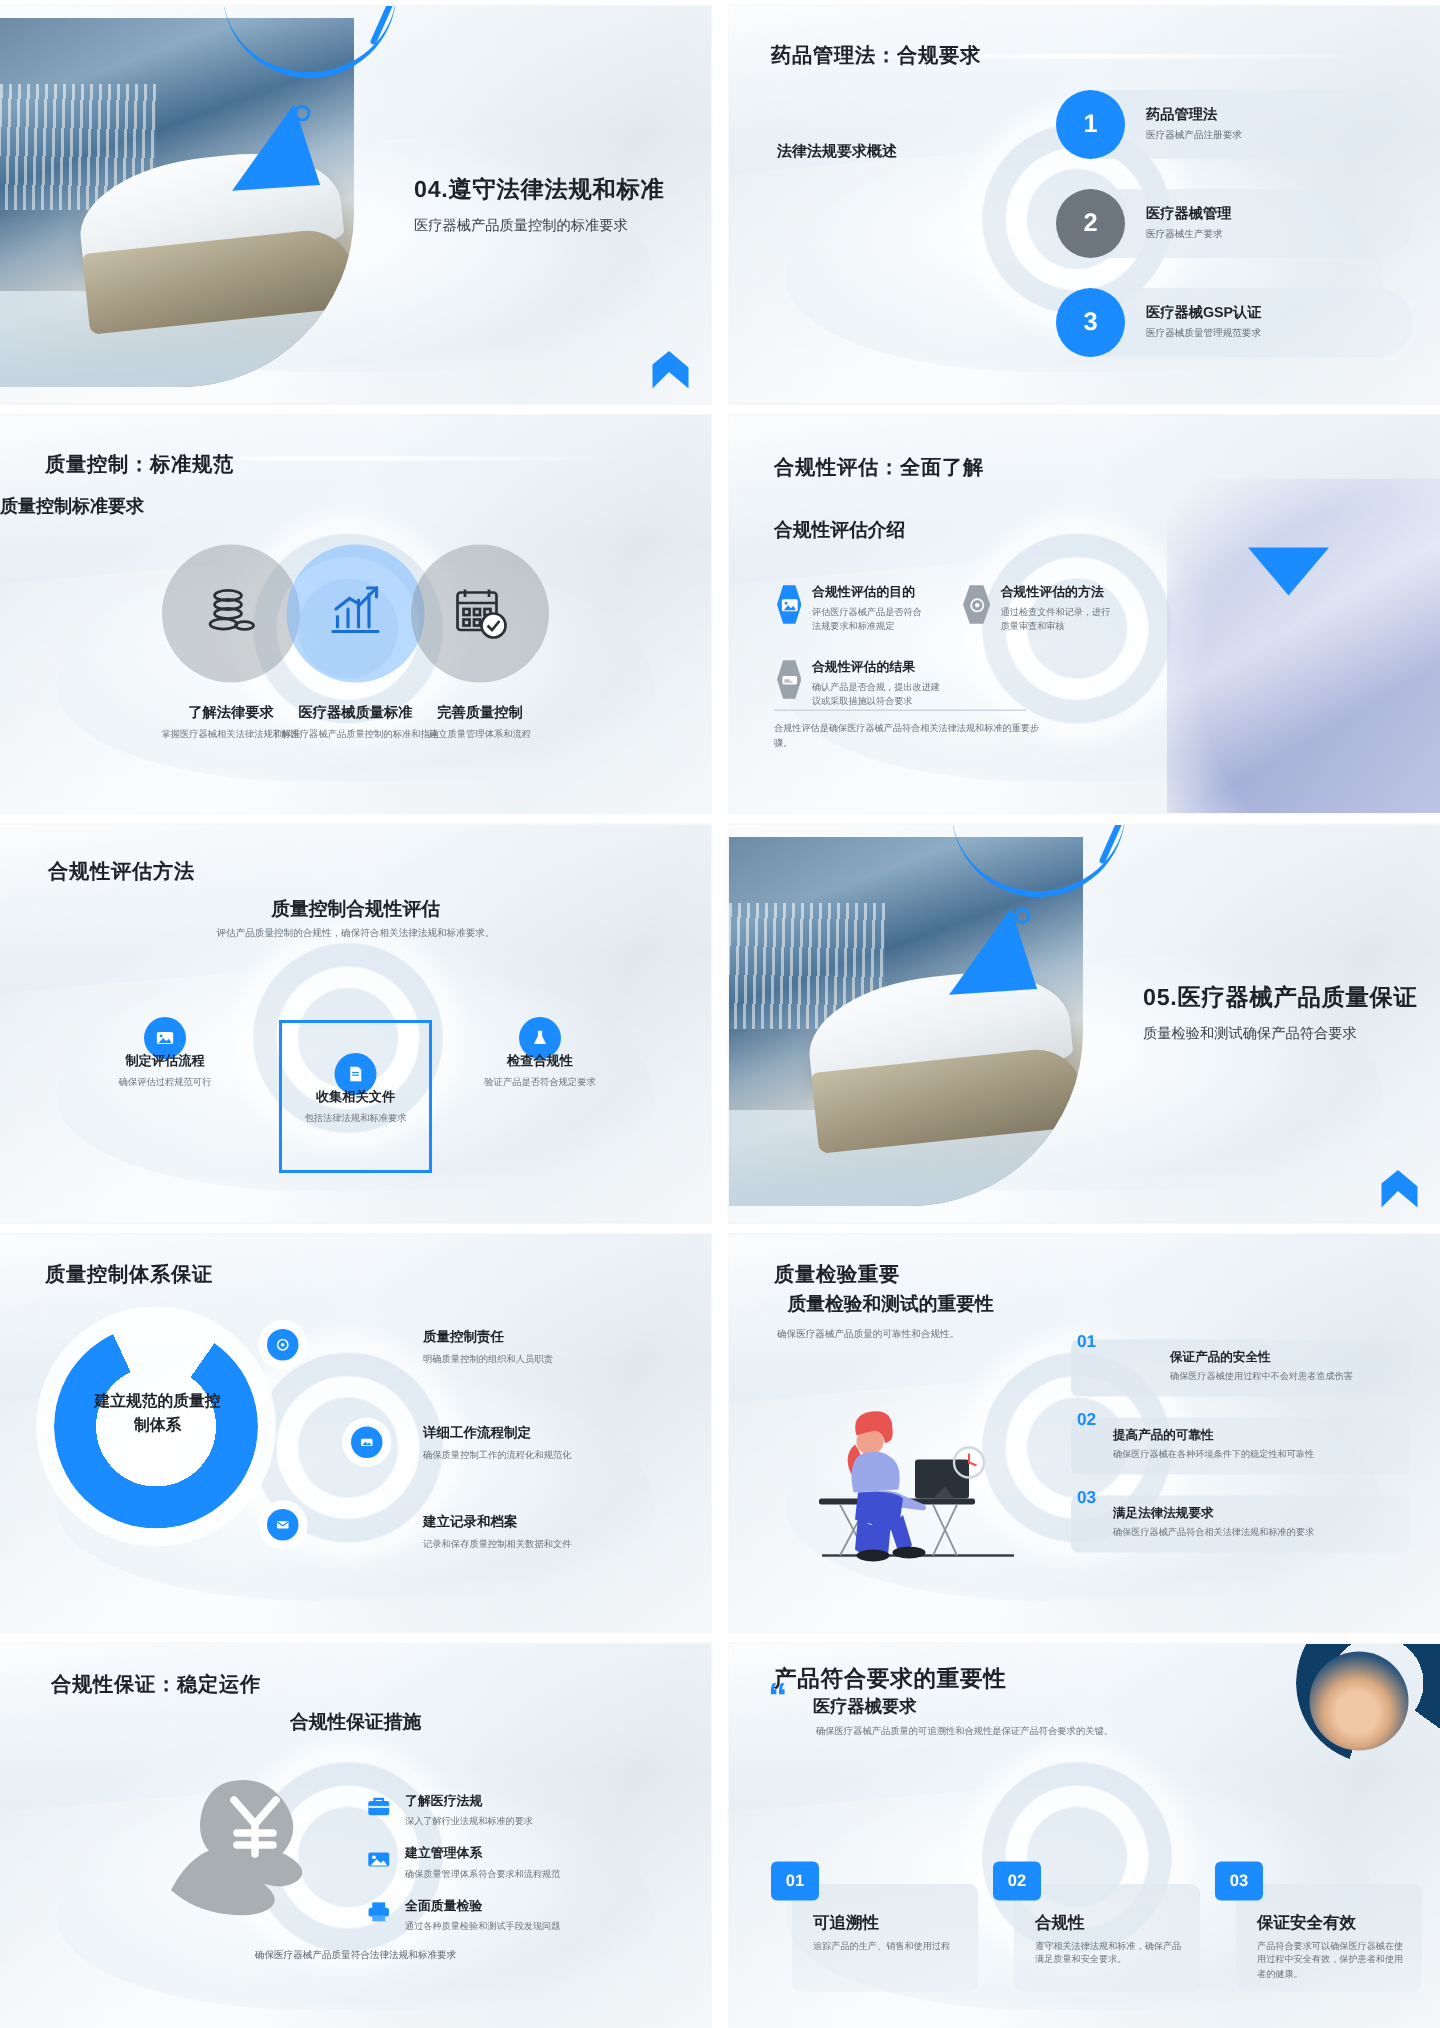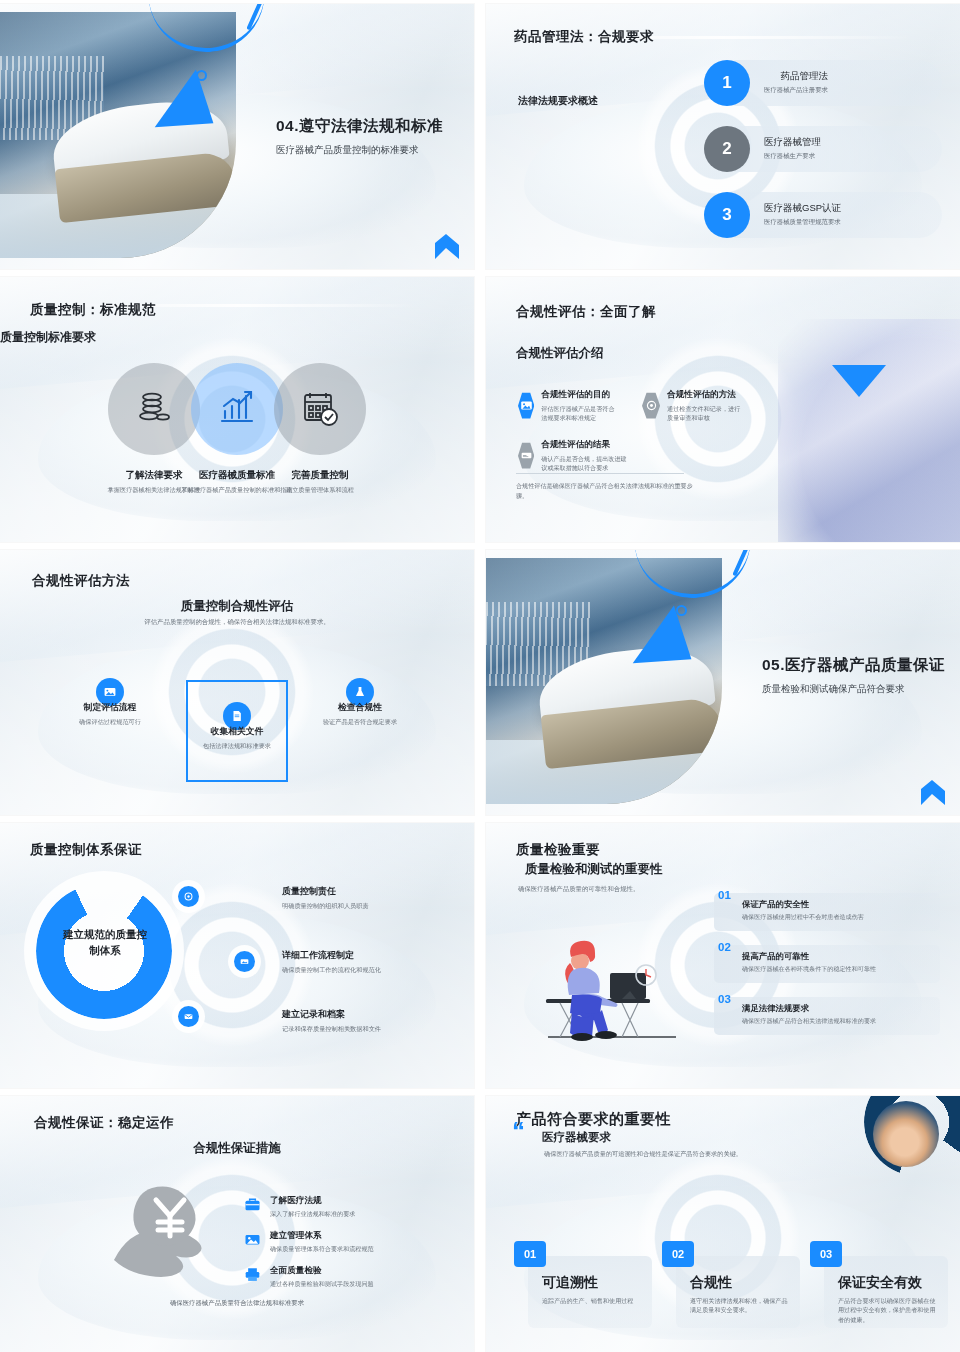--- a/index.html
+++ b/index.html
@@ -120,42 +120,42 @@
     position: absolute; left: 228px; width: 228px; height: 46px;
     border-radius: 23px;
     background: linear-gradient(90deg, rgba(226,235,243,.92), rgba(226,235,243,.35));
   }
   .s2 .numc {
     position: absolute; left: 218px; width: 46px; height: 46px; border-radius: 50%;
     color: #fff; font-weight: bold; font-size: 17px;
     display: flex; align-items: center; justify-content: center;
   }
   .s2 .ntxt { position: absolute; left: 278px; }
-  .s2 .ntxt .t { font-size: 9.5px; font-weight: normal; color: #1f2329; text-align: right; }
+  .s2 .ntxt .t { font-size: 9.5px; font-weight: bold; color: #1f2329; }
   .s2 .ntxt .d { font-size: 6.4px; color: #646d77; margin-top: 3px; }
 
   
   .s3 .circ {
     position: absolute; top: 86px; width: 92px; height: 92px; border-radius: 50%;
     display: flex; align-items: center; justify-content: center;
   }
   .s3 .cap { position: absolute; top: 192px; width: 120px; text-align: center; }
   .s3 .cap .t { font-size: 9.5px; font-weight: bold; color: #1f2329; }
   .s3 .cap .d { font-size: 6.2px; color: #6a727b; margin-top: 4px; line-height: 1.45; }
 
   
   .hexi {
     width: 28px; height: 28px;
     background: #1a8cff;
     clip-path: polygon(25% 4%, 75% 4%, 100% 50%, 75% 96%, 25% 96%, 0% 50%);
     display: flex; align-items: center; justify-content: center;
     color: #fff;
   }
   .hexi.gray { background: #9aa3ab; }
-  .s4 .blk { position: absolute; display: flex; gap: 7px; align-items: center; }
+  .s4 .blk { position: absolute; display: flex; gap: 7px; }
   .s4 .blk .t { font-size: 8.6px; font-weight: bold; color: #1f2329; }
   .s4 .blk .d { font-size: 6.1px; color: #6a727b; line-height: 1.5; margin-top: 3px; }
   .s4 .hr { position: absolute; left: 30px; top: 196px; width: 168px; height: 1px; background: #cdd6de; }
   .s4 .foot { position: absolute; left: 30px; top: 204px; width: 178px; font-size: 6.1px; color: #6a727b; line-height: 1.6; }
   .s4 .labphoto {
     position: absolute; right: 0; top: 42px; width: 182px; height: 223px;
     background:
       linear-gradient(180deg, rgba(255,255,255,.35), rgba(140,150,205,.22)),
       linear-gradient(150deg, #cfd7ef 0%, #bcc6e6 25%, #dfe3f3 45%, #a9b4da 70%, #cbd3ea 100%);
     -webkit-mask-image: radial-gradient(circle at 78% 62%, #000 60%, transparent 92%);
@@ -227,21 +227,21 @@
   .s10 .card {
     position: absolute; top: 160px; width: 124px; height: 72px; border-radius: 6px;
     background: linear-gradient(180deg, rgba(226,234,241,.85), rgba(226,234,241,.35));
   }
   .s10 .badge {
     position: absolute; top: 145px; width: 32px; height: 26px; border-radius: 4px;
     background: #1a8cff; color: #fff; font-size: 11px; font-weight: bold;
     display: flex; align-items: center; justify-content: center;
   }
   .s10 .ctxt { position: absolute; top: 178px; width: 98px; }
-  .s10 .ctxt .t { font-size: 14px; font-weight: bold; color: #1f2329; }
+  .s10 .ctxt .t { font-size: 11px; font-weight: bold; color: #1f2329; }
   .s10 .ctxt .d { font-size: 6.1px; color: #69727b; margin-top: 4px; line-height: 1.55; }
   .s10 .donut {
     position: absolute; right: -12px; top: -28px; width: 108px; height: 108px; border-radius: 50%;
     background: conic-gradient(from 200deg, #0e3d66 0deg 286deg, rgba(0,0,0,0) 286deg 360deg);
     -webkit-mask: radial-gradient(circle, transparent 0 31px, #000 31px);
     mask: radial-gradient(circle, transparent 0 31px, #000 31px);
   }
   .s10 .donut-in {
     position: absolute; right: 21px; top: 5px; width: 66px; height: 66px; border-radius: 50%;
     background: radial-gradient(circle at 48% 62%, #f0c8a6 0 26%, #d9a87f 42%, #2d557c 72%, #123a60 100%);
@@ -551,21 +551,21 @@
       <path d="M52 78 q18 6 24 -1 l6 20 q-4 6 -10 2 l-4 -12 q-10 4 -16 -9z" fill="#3f4fd1"></path>
       <path d="M46 78 q10 10 22 4 l-2 22 q-12 4 -22 -4z" fill="#3f4fd1"></path>
       <ellipse cx="56" cy="104" rx="11" ry="4" fill="#1d2227"></ellipse>
       <ellipse cx="80" cy="102" rx="11" ry="4" fill="#1d2227"></ellipse>
       <circle cx="120" cy="42" r="10" fill="none" stroke="#cfd7de" stroke-width="1.6"></circle>
       <path d="M120 36 L120 42 L125 44" stroke="#e8544f" stroke-width="1.4" fill="none"></path>
     </svg>
 
     <div class="bar" style="top:70px;"></div>
     <div class="nb" style="top:66px;">01</div>
-    <div class="btxt" style="top:76px;">
+    <div class="btxt" style="top:76px;margin-left:38px;">
       <div class="t">保证产品的安全性</div>
       <div class="d">确保医疗器械使用过程中不会对患者造成伤害</div>
     </div>
 
     <div class="bar" style="top:122px;"></div>
     <div class="nb" style="top:118px;">02</div>
     <div class="btxt" style="top:128px;">
       <div class="t">提高产品的可靠性</div>
       <div class="d">确保医疗器械在各种环境条件下的稳定性和可靠性</div>
     </div>

